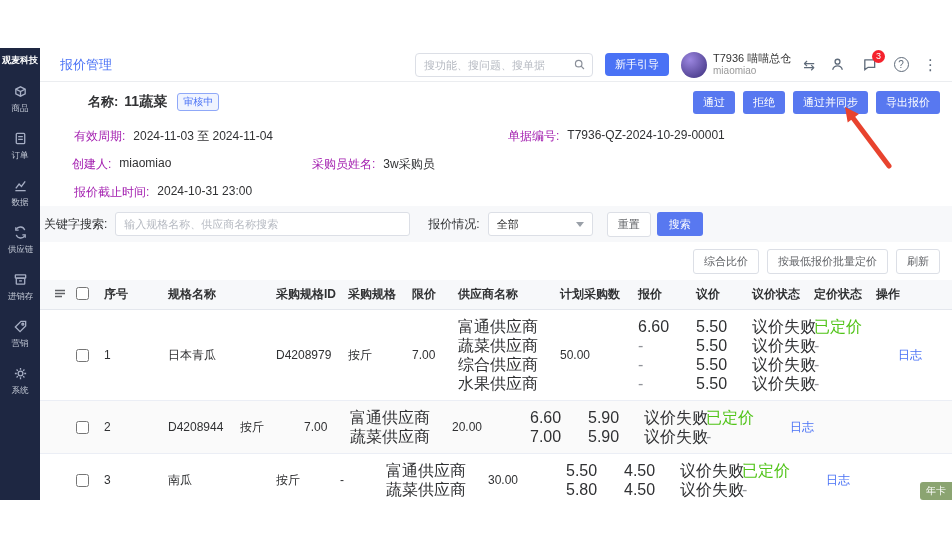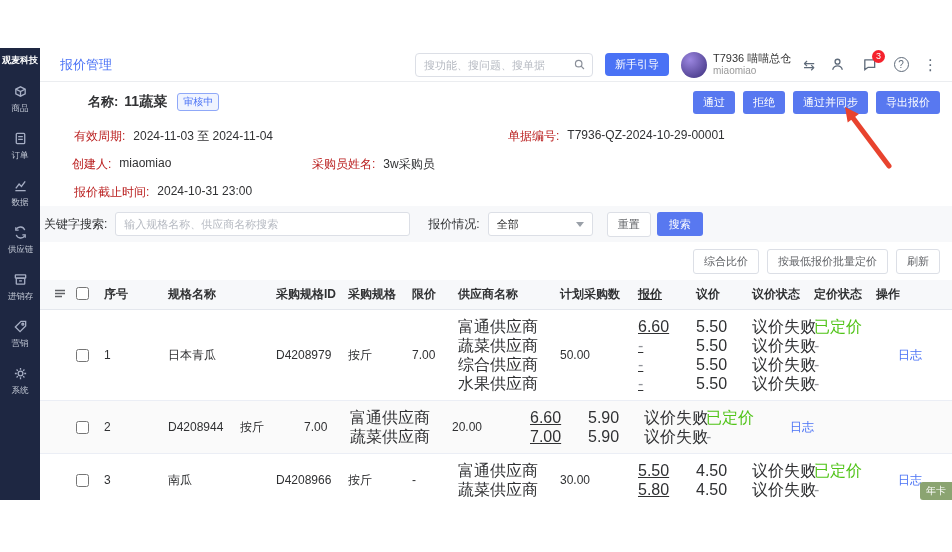--- a/index.html
+++ b/index.html
@@ -41,21 +41,21 @@
   .doc-title { display:flex; align-items:center; gap:6px; }
   .name-label { font-size:13px; font-weight:bold; color:#303133; }
   .name-value { font-size:14px; font-weight:bold; color:#303133; }
   .status-badge { font-size:10px; color:#4a72f5; border:1px solid #8fa8f8; background:#f0f4ff; border-radius:3px; padding:1px 5px; margin-left:4px; }
   .doc-actions { margin-left:auto; display:flex; gap:8px; }
   .btn-primary { background:#5878f0; color:#fff; border:none; border-radius:3px; font-size:11px; padding:4px 10px; cursor:pointer; font-family:inherit; white-space:nowrap; }
 
   
   .info-row { position:relative; height:28px; flex-shrink:0; }
   .pair { position:absolute; top:50%; transform:translateY(-50%); display:flex; gap:8px; white-space:nowrap; }
-  .pair .lbl { font-size:12px; color:#b91c1c; }
+  .pair .lbl { font-size:12px; color:#a21caf; }
   .pair .val { font-size:12px; color:#303133; }
 
   
   .filter-bar { height:36px; background:#f7f8fa; display:flex; align-items:center; padding-left:4px; flex-shrink:0; }
   .filter-lbl { font-size:12px; color:#303133; margin-right:8px; }
   .kw-input { width:295px; height:24px; border:1px solid #dcdfe6; border-radius:3px; background:#fff; font-size:11px; padding:0 8px; color:#333; outline:none; font-family:inherit; }
   .kw-input::placeholder { color:#b6bac2; }
   .quote-lbl { margin-left:18px; }
   .select-box { width:105px; height:24px; border:1px solid #dcdfe6; border-radius:3px; background:#fff; display:flex; align-items:center; padding:0 8px; cursor:pointer; }
   .select-box .sel-val { font-size:11px; color:#333; flex:1; }
@@ -66,21 +66,21 @@
 
   
   .action-bar { height:38px; display:flex; align-items:center; justify-content:flex-end; gap:8px; padding-right:12px; flex-shrink:0; }
 
   
   .thead { display:flex; align-items:center; height:30px; background:#f7f8fa; border-bottom:1px solid #e4e7ed; padding-left:14px; flex-shrink:0; }
   .thead .hc { font-size:12px; font-weight:bold; color:#303133; white-space:nowrap; }
   .c-exp{width:22px;flex-shrink:0;} .c-check{width:28px;flex-shrink:0;} .c-idx{width:64px;flex-shrink:0;}
   .c-name{width:108px;flex-shrink:0;} .c-id{width:72px;flex-shrink:0;} .c-unit{width:64px;flex-shrink:0;}
   .c-limit{width:46px;flex-shrink:0;} .c-sup{width:102px;flex-shrink:0;} .c-qty{width:78px;flex-shrink:0;}
-  .c-quote{width:58px;flex-shrink:0;text-decoration:underline;} .c-barg{width:56px;flex-shrink:0;} .c-bst{width:62px;flex-shrink:0;}
+  .c-quote{width:58px;flex-shrink:0;} .c-barg{width:56px;flex-shrink:0;} .c-bst{width:62px;flex-shrink:0;}
   .c-pst{width:62px;flex-shrink:0;} .c-op{flex:1;}
   .expand-all svg { width:12px; height:12px; stroke:#606266; stroke-width:1.4; }
   .cb { width:13px; height:13px; cursor:pointer; }
 
   .trow { display:flex; align-items:stretch; padding:7px 0 7px 14px; border-bottom:1px solid #ebeef5; }
   .trow.alt { background:#fafafa; }
   .cell { display:flex; align-items:center; font-size:12px; color:#303133; white-space:nowrap; }
   .cell.multi { flex-direction:column; justify-content:center; align-items:flex-start; }
   .subline { height:19px; line-height:19px; font-size:16px; color:#303133; }
   .subline.ok { color:#52c41a; }
@@ -353,21 +353,20 @@
         </div>
     </div>
 
     <div class="trow">
       <div class="cell c-exp"></div>
       <div class="cell c-check">
           <input type="checkbox" class="cb" style="">
         </div>
       <div class="cell c-idx">3</div>
       <div class="cell c-name">南瓜</div>
-      <div class="cell c-id">D4208966</div>
       <div class="cell c-unit">按斤</div>
       <div class="cell c-limit dash">-</div>
       <div class="cell multi c-sup">
         <div class="subline">富通供应商</div>
         <div class="subline">蔬菜供应商</div>
       </div>
       <div class="cell c-qty">30.00</div>
       <div class="cell multi c-quote">
         <div class="subline">5.50</div>
         <div class="subline">5.80</div>

